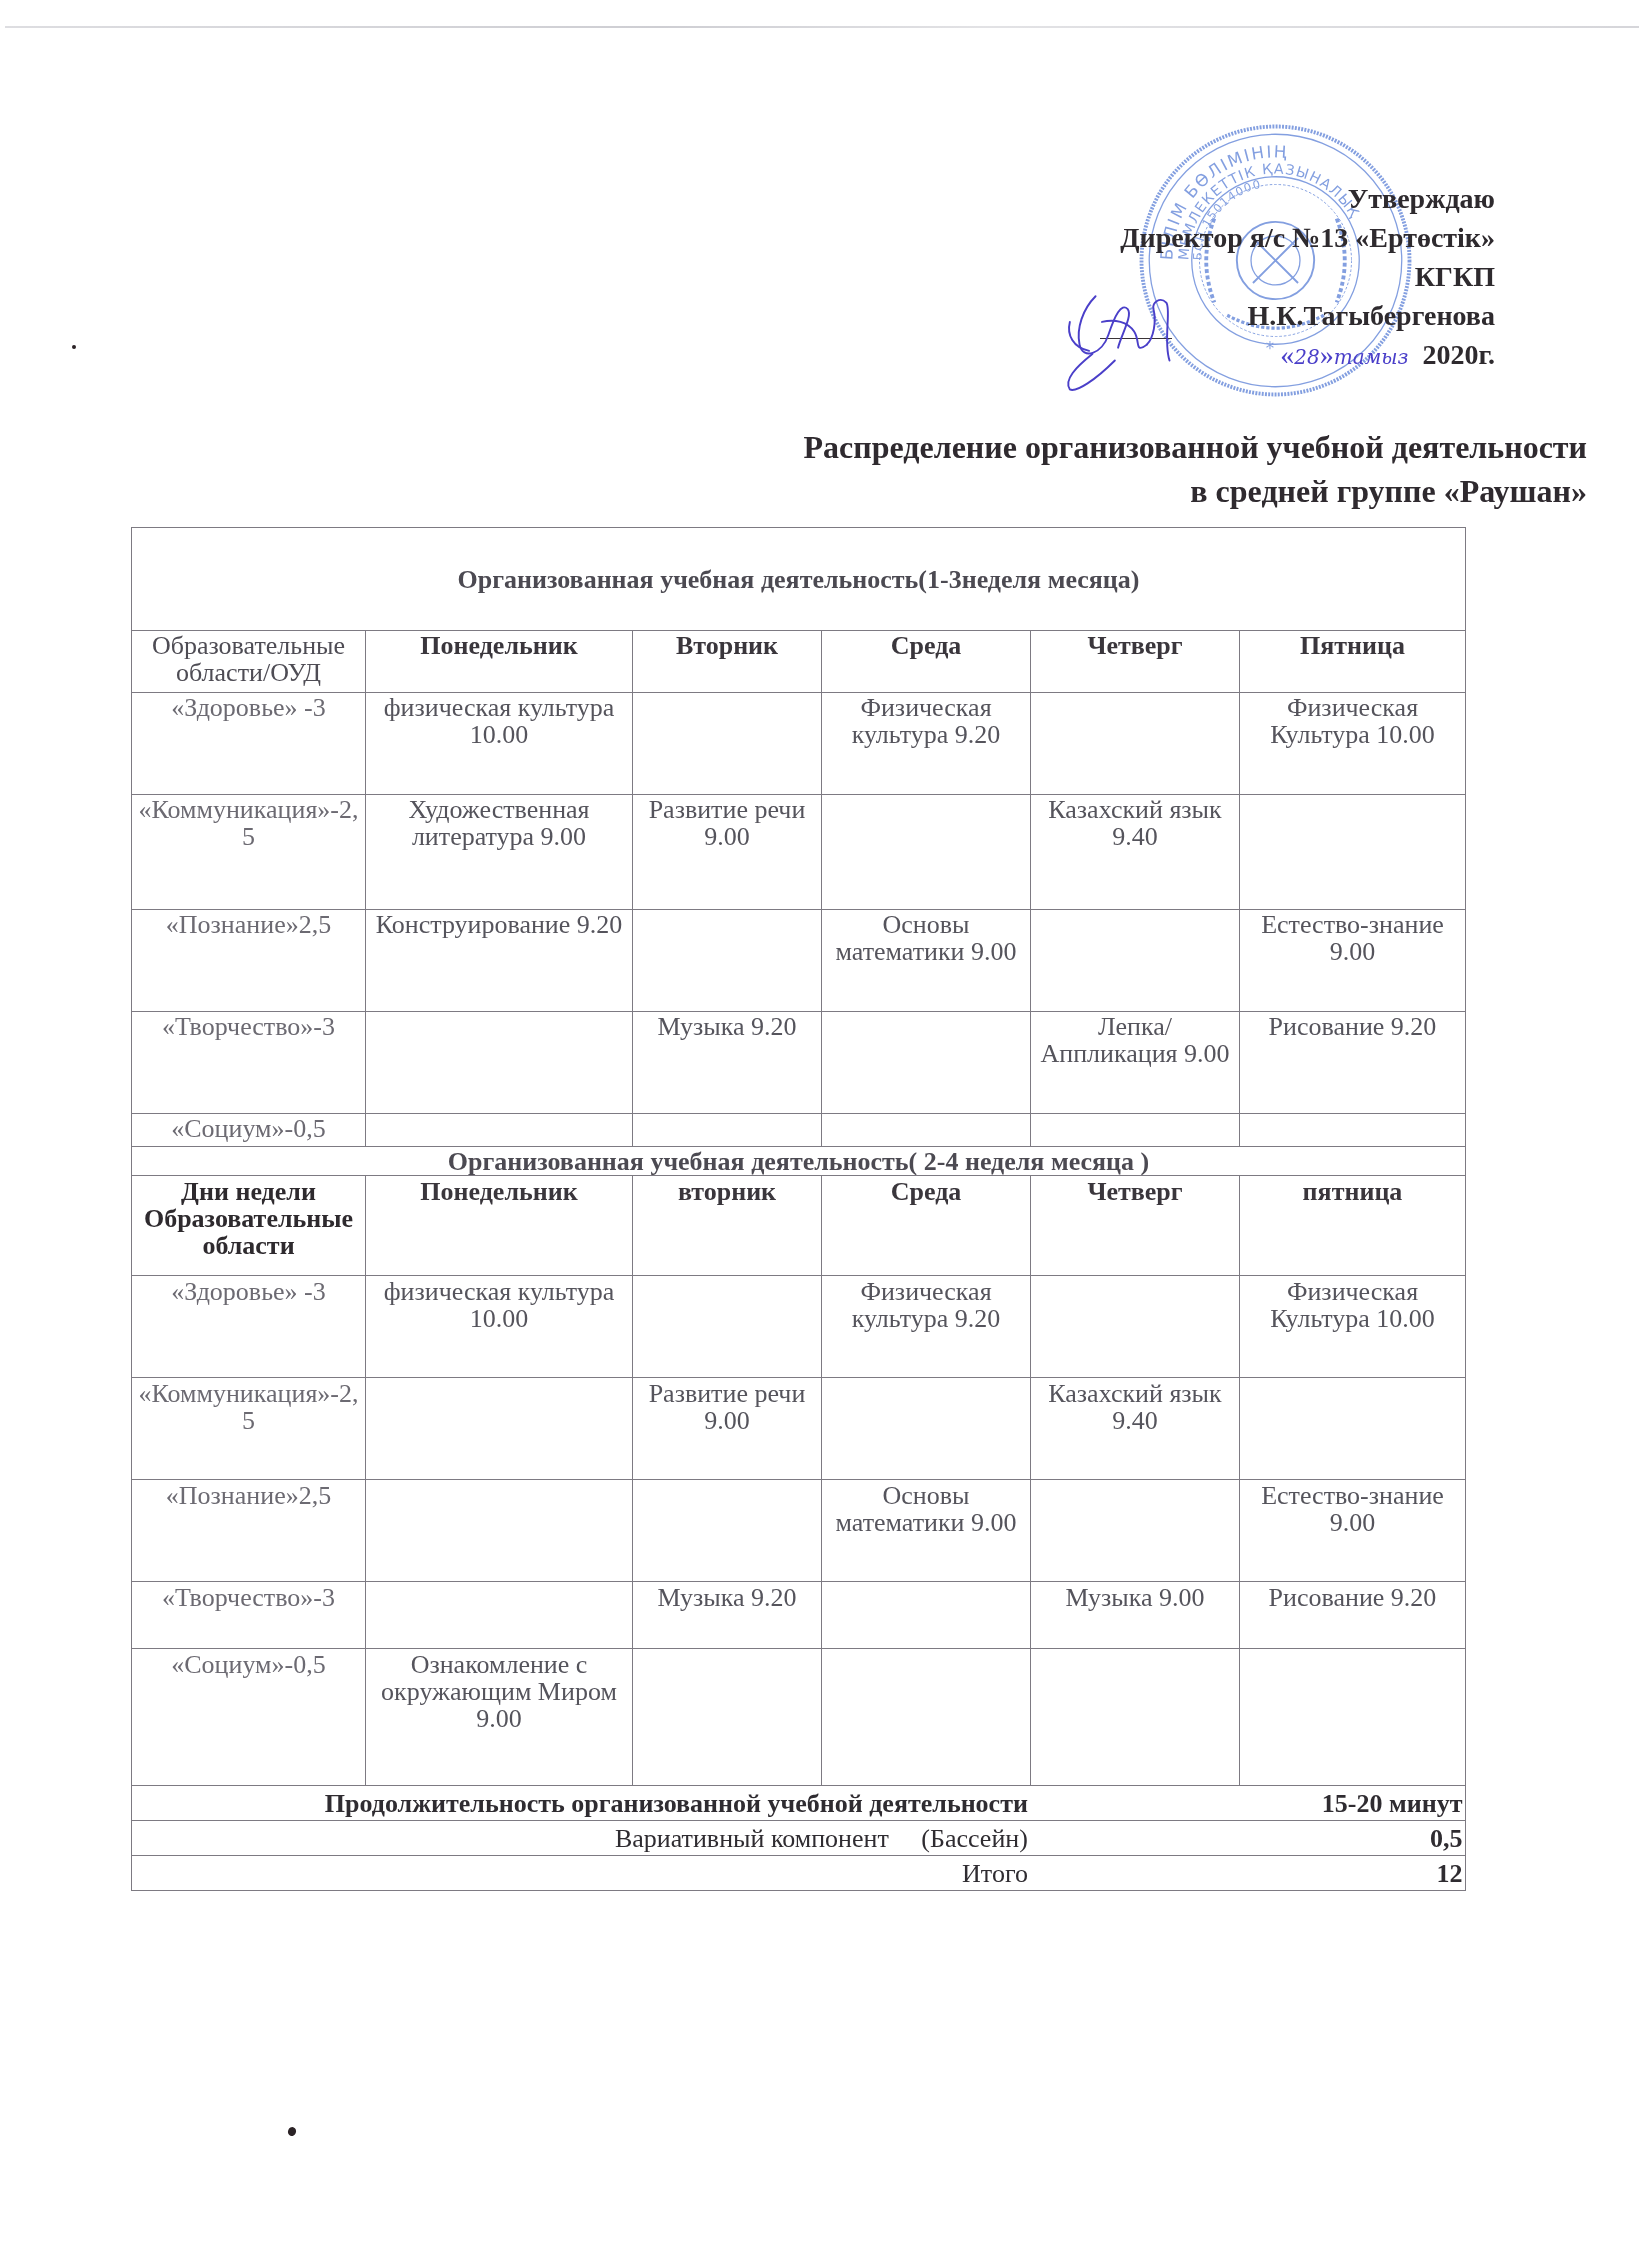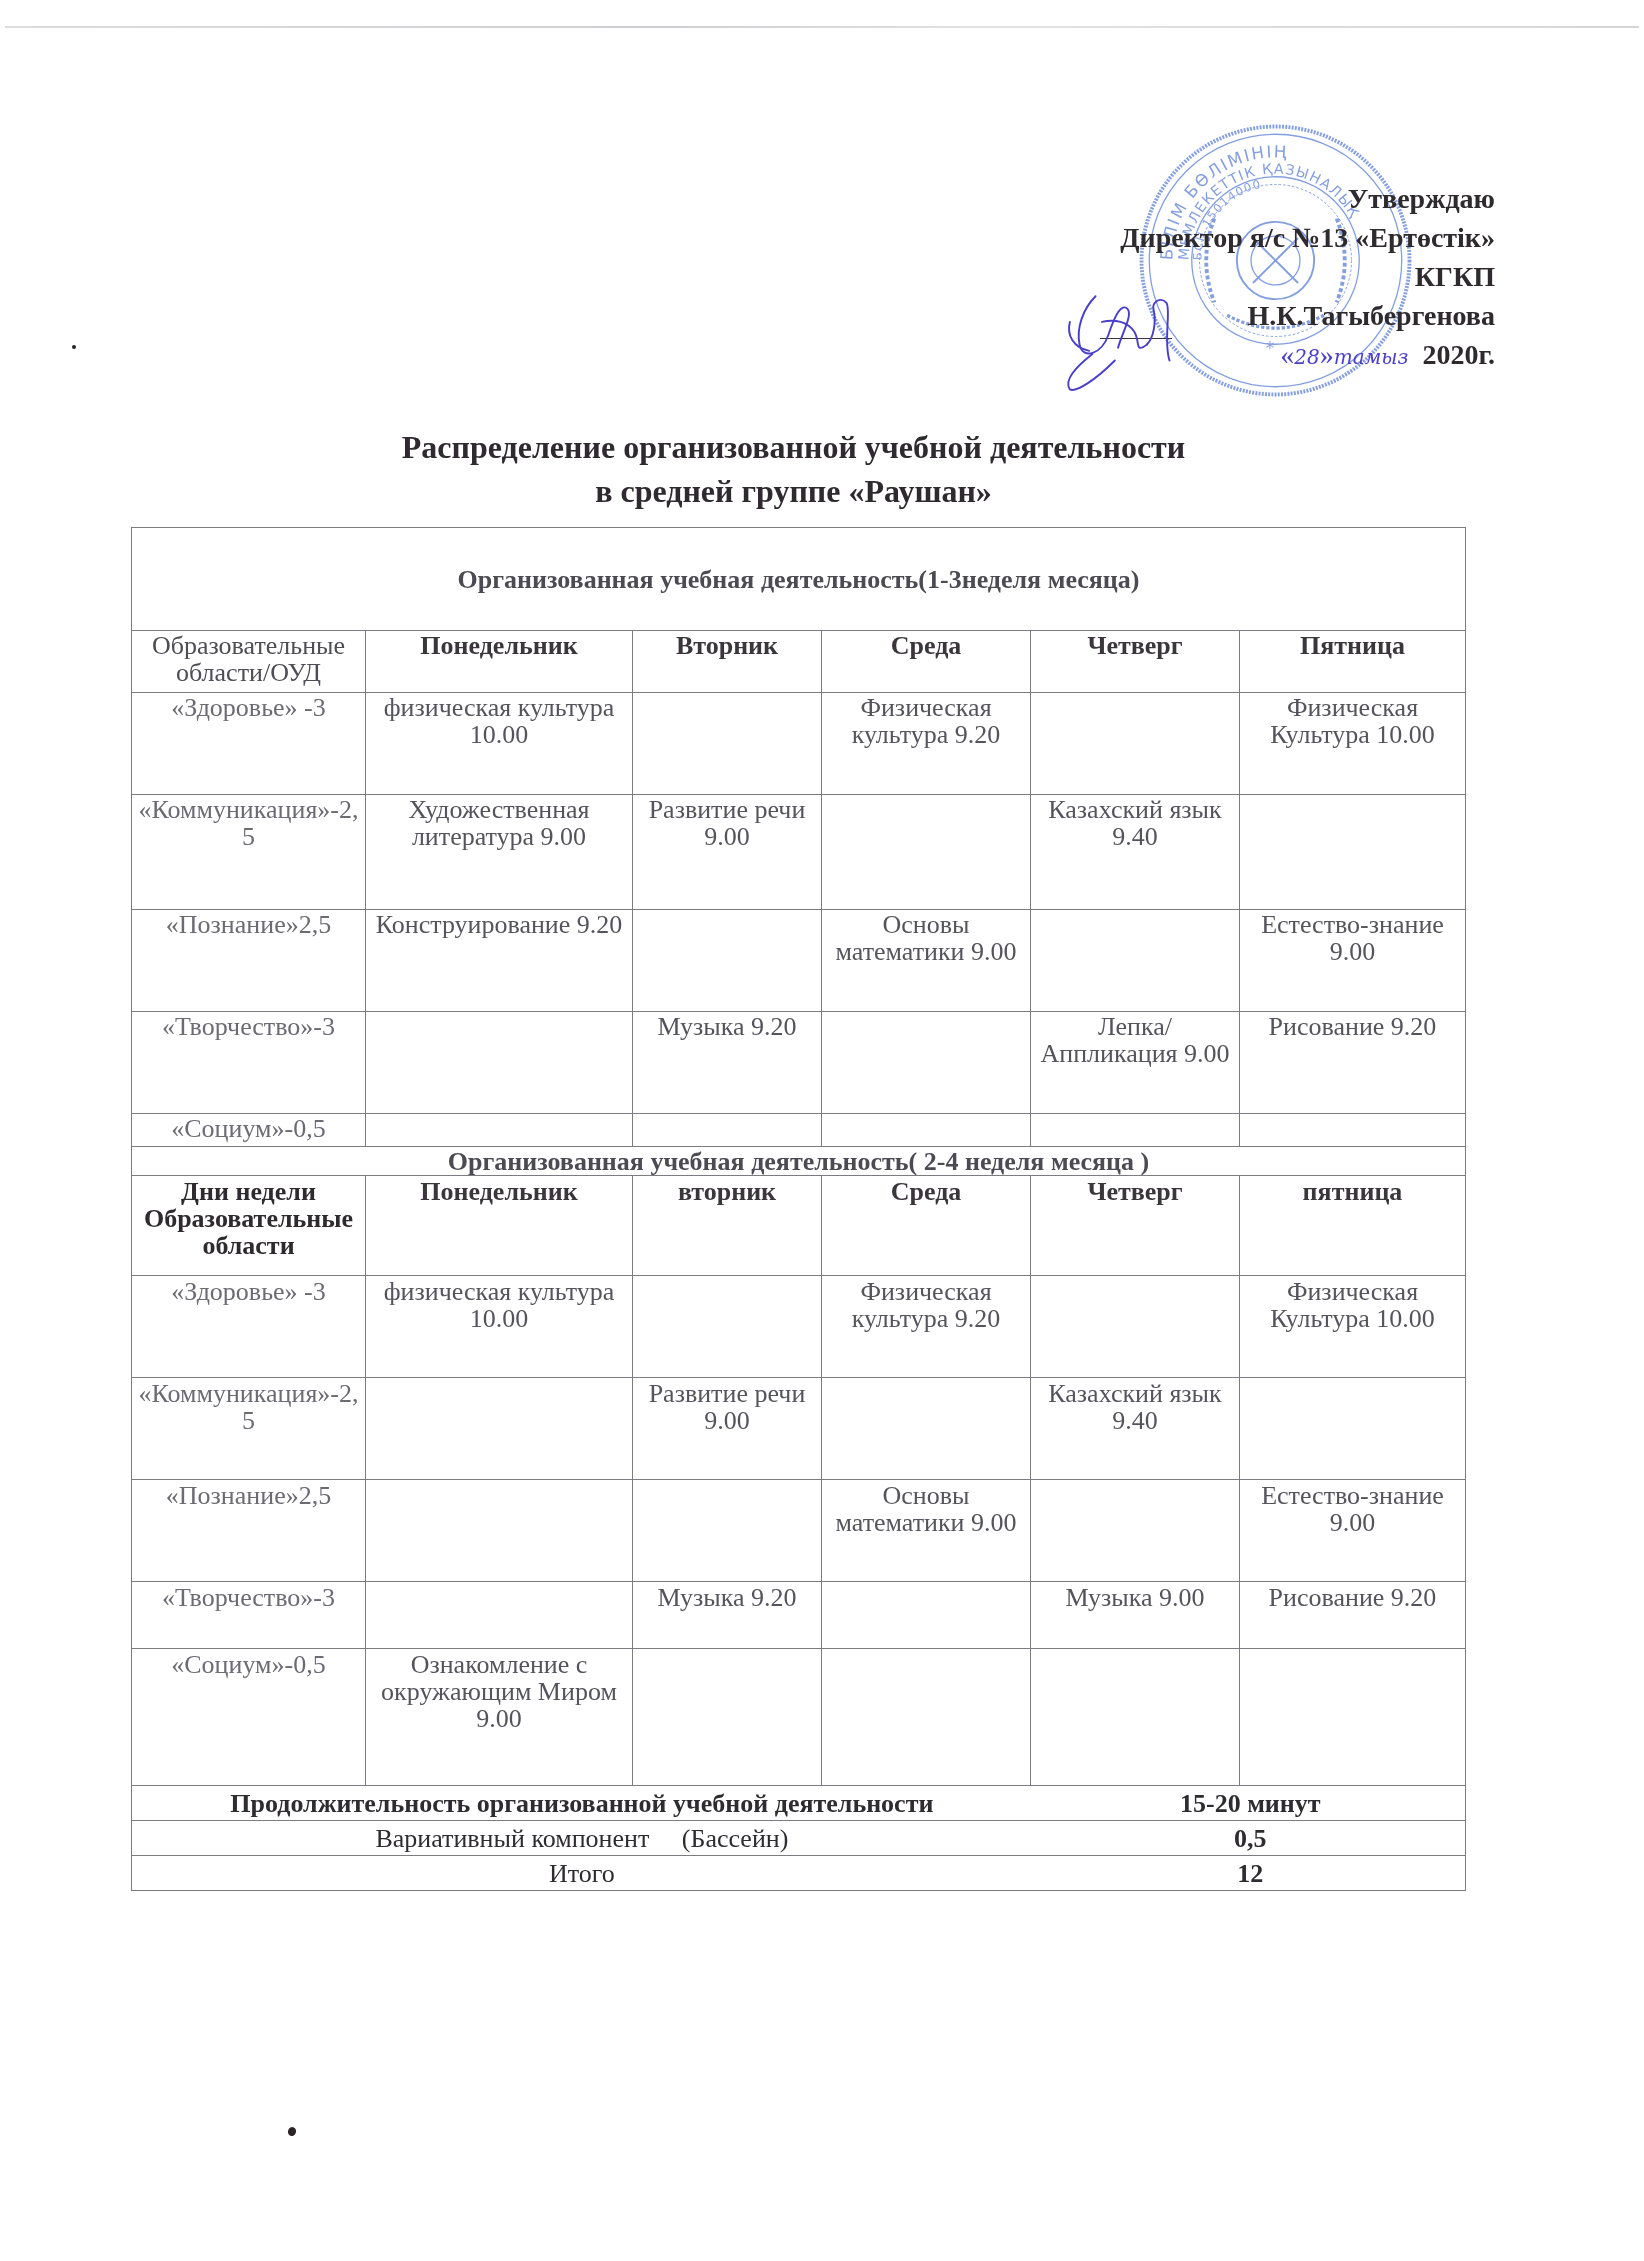--- a/index.html
+++ b/index.html
@@ -78,21 +78,21 @@
       background: #3a3438;
       z-index: 3;
     }
 
     
     .doc-title {
       position: absolute;
       left: 0;
       width: 1587px;
       top: 425px;
-      text-align: center;
+      text-align: right;
       font-weight: bold;
       font-size: 32px;
       line-height: 44px;
       color: #2f2a2f;
     }
 
     
     table.schedule {
       position: absolute;
       left: 131px;
@@ -116,21 +116,21 @@
     table.schedule td.faint { color: #55545c; }
     table.schedule .section-title td {
       vertical-align: middle;
       font-weight: bold;
       color: #4c4a52;
     }
     table.schedule .hdr td { font-weight: bold; color: #3a363c; }
     table.schedule .hdr td.area-hdr { font-weight: normal; color: #4e4c54; }
     table.schedule .hdr2 td.area-hdr { font-weight: bold; color: #2e2a2e; margin-top: 36px; }
     table.schedule .summary td {
-      text-align: center;
+      text-align: right;
       font-weight: bold;
       color: #2f2c31;
       vertical-align: middle;
       padding-left: 3.9px;
     }
     table.schedule .summary td.sum-val { padding-left: 7.7px; }
     table.schedule .summary td.plain { font-weight: normal; }
   </style>
 </head>
 <body>

